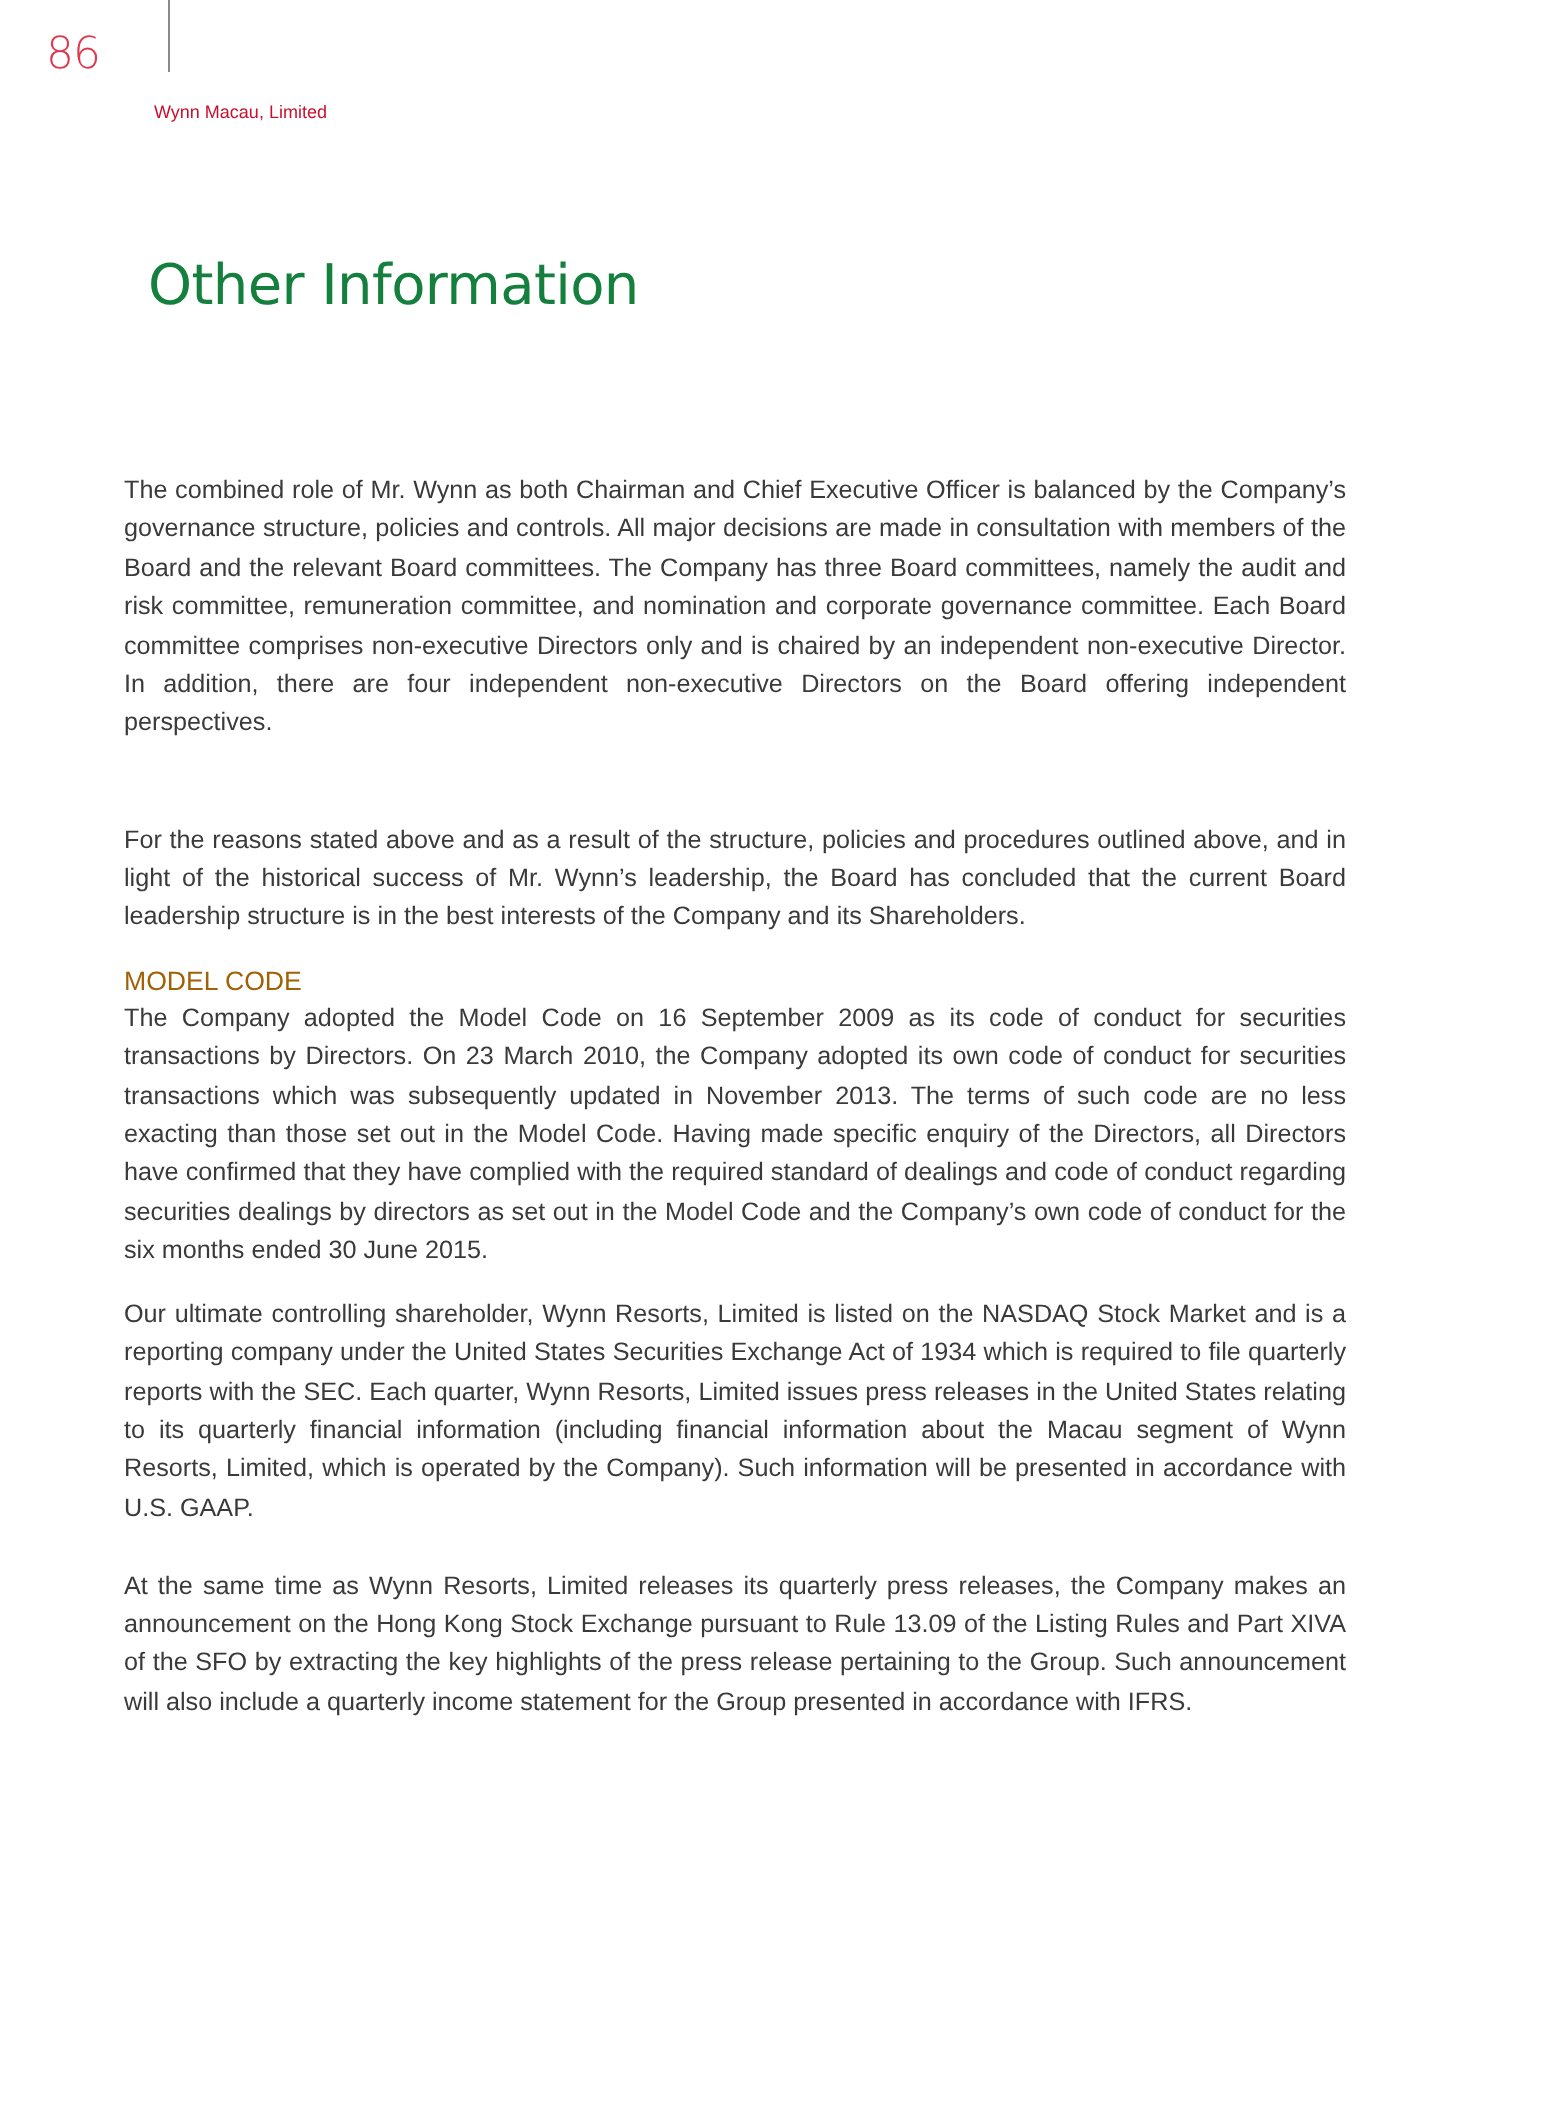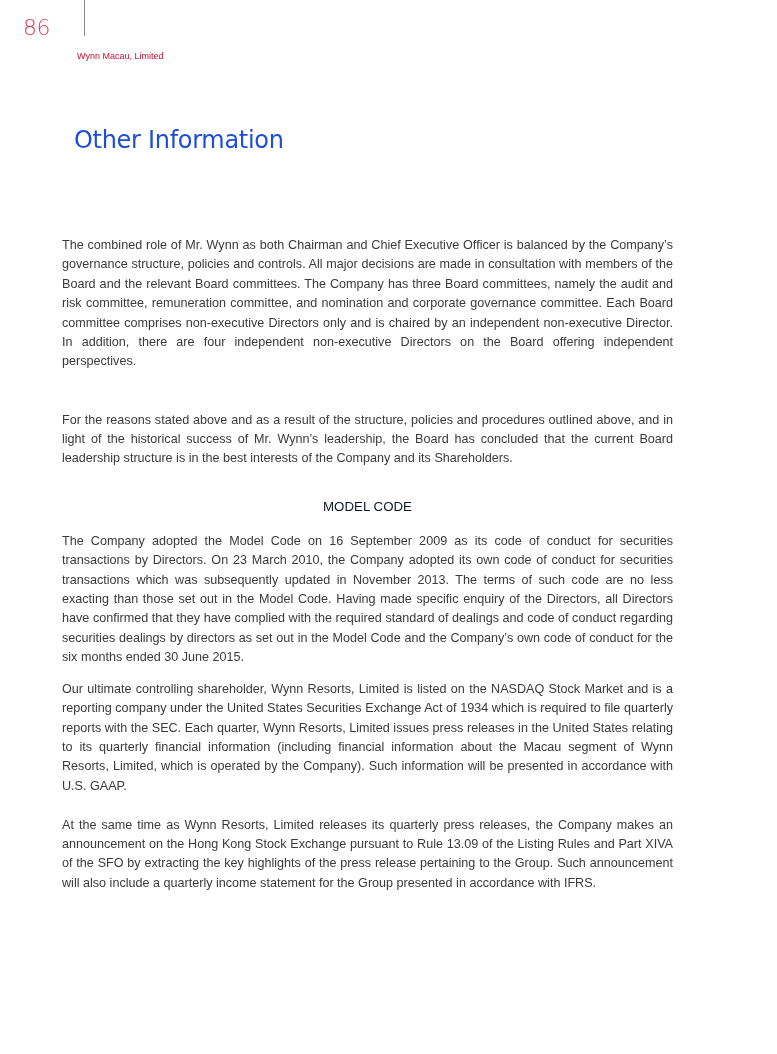--- a/index.html
+++ b/index.html
@@ -3,26 +3,26 @@
   <meta charset="utf-8">
   <style>
     html, body { margin: 0; padding: 0; background: #ffffff; }
     body { width: 777px; height: 1054px; position: relative; overflow: hidden;
            font-family: "Liberation Sans", sans-serif; color: #3a3a3a; }
     .header { position: absolute; left: 0; top: 0; width: 777px; height: 50px; }
     .page-num { position: absolute; left: 23px; top: 15px; font-size: 22px; color: #e0394f;
                 font-family: "DejaVu Sans", sans-serif; font-weight: 300; letter-spacing: -0.5px; }
     .divider { position: absolute; left: 84px; top: 0; width: 1px; height: 36px; background: #8a8a8a; }
     .company { position: absolute; left: 77px; top: 27px; font-size: 9px; color: #c8102e; margin-top: 24px; }
-    .title { position: absolute; left: 74px; top: 126px; font-size: 24px; color: #1d4ed8;
+    .title { position: absolute; left: 74px; top: 126px; font-size: 28px; color: #15803d;
              font-family: "DejaVu Sans", sans-serif; font-weight: normal; margin: 0; letter-spacing: -0.3px; }
     .content { position: absolute; left: 62px; top: 236px; width: 611px; }
     p { margin: 0; font-size: 12.6px; line-height: 19.4px; text-align: justify; text-align-last: left; }
     .gap { height: 19.4px; }
-    h2 { margin: 16px; font-size: 13.3px; color: #0f172a; font-weight: normal; line-height: 19px; text-align: center; }
+    h2 { margin: 0; font-size: 13.3px; color: #a16207; font-weight: normal; line-height: 19px; }
     .sec-gap { height: 12px; }
   </style>
 </head>
 <body>
 
 <div class="header">
   <span class="page-num">86</span>
   <span class="divider"></span>
   <span class="company">Wynn Macau, Limited</span>
 </div>

